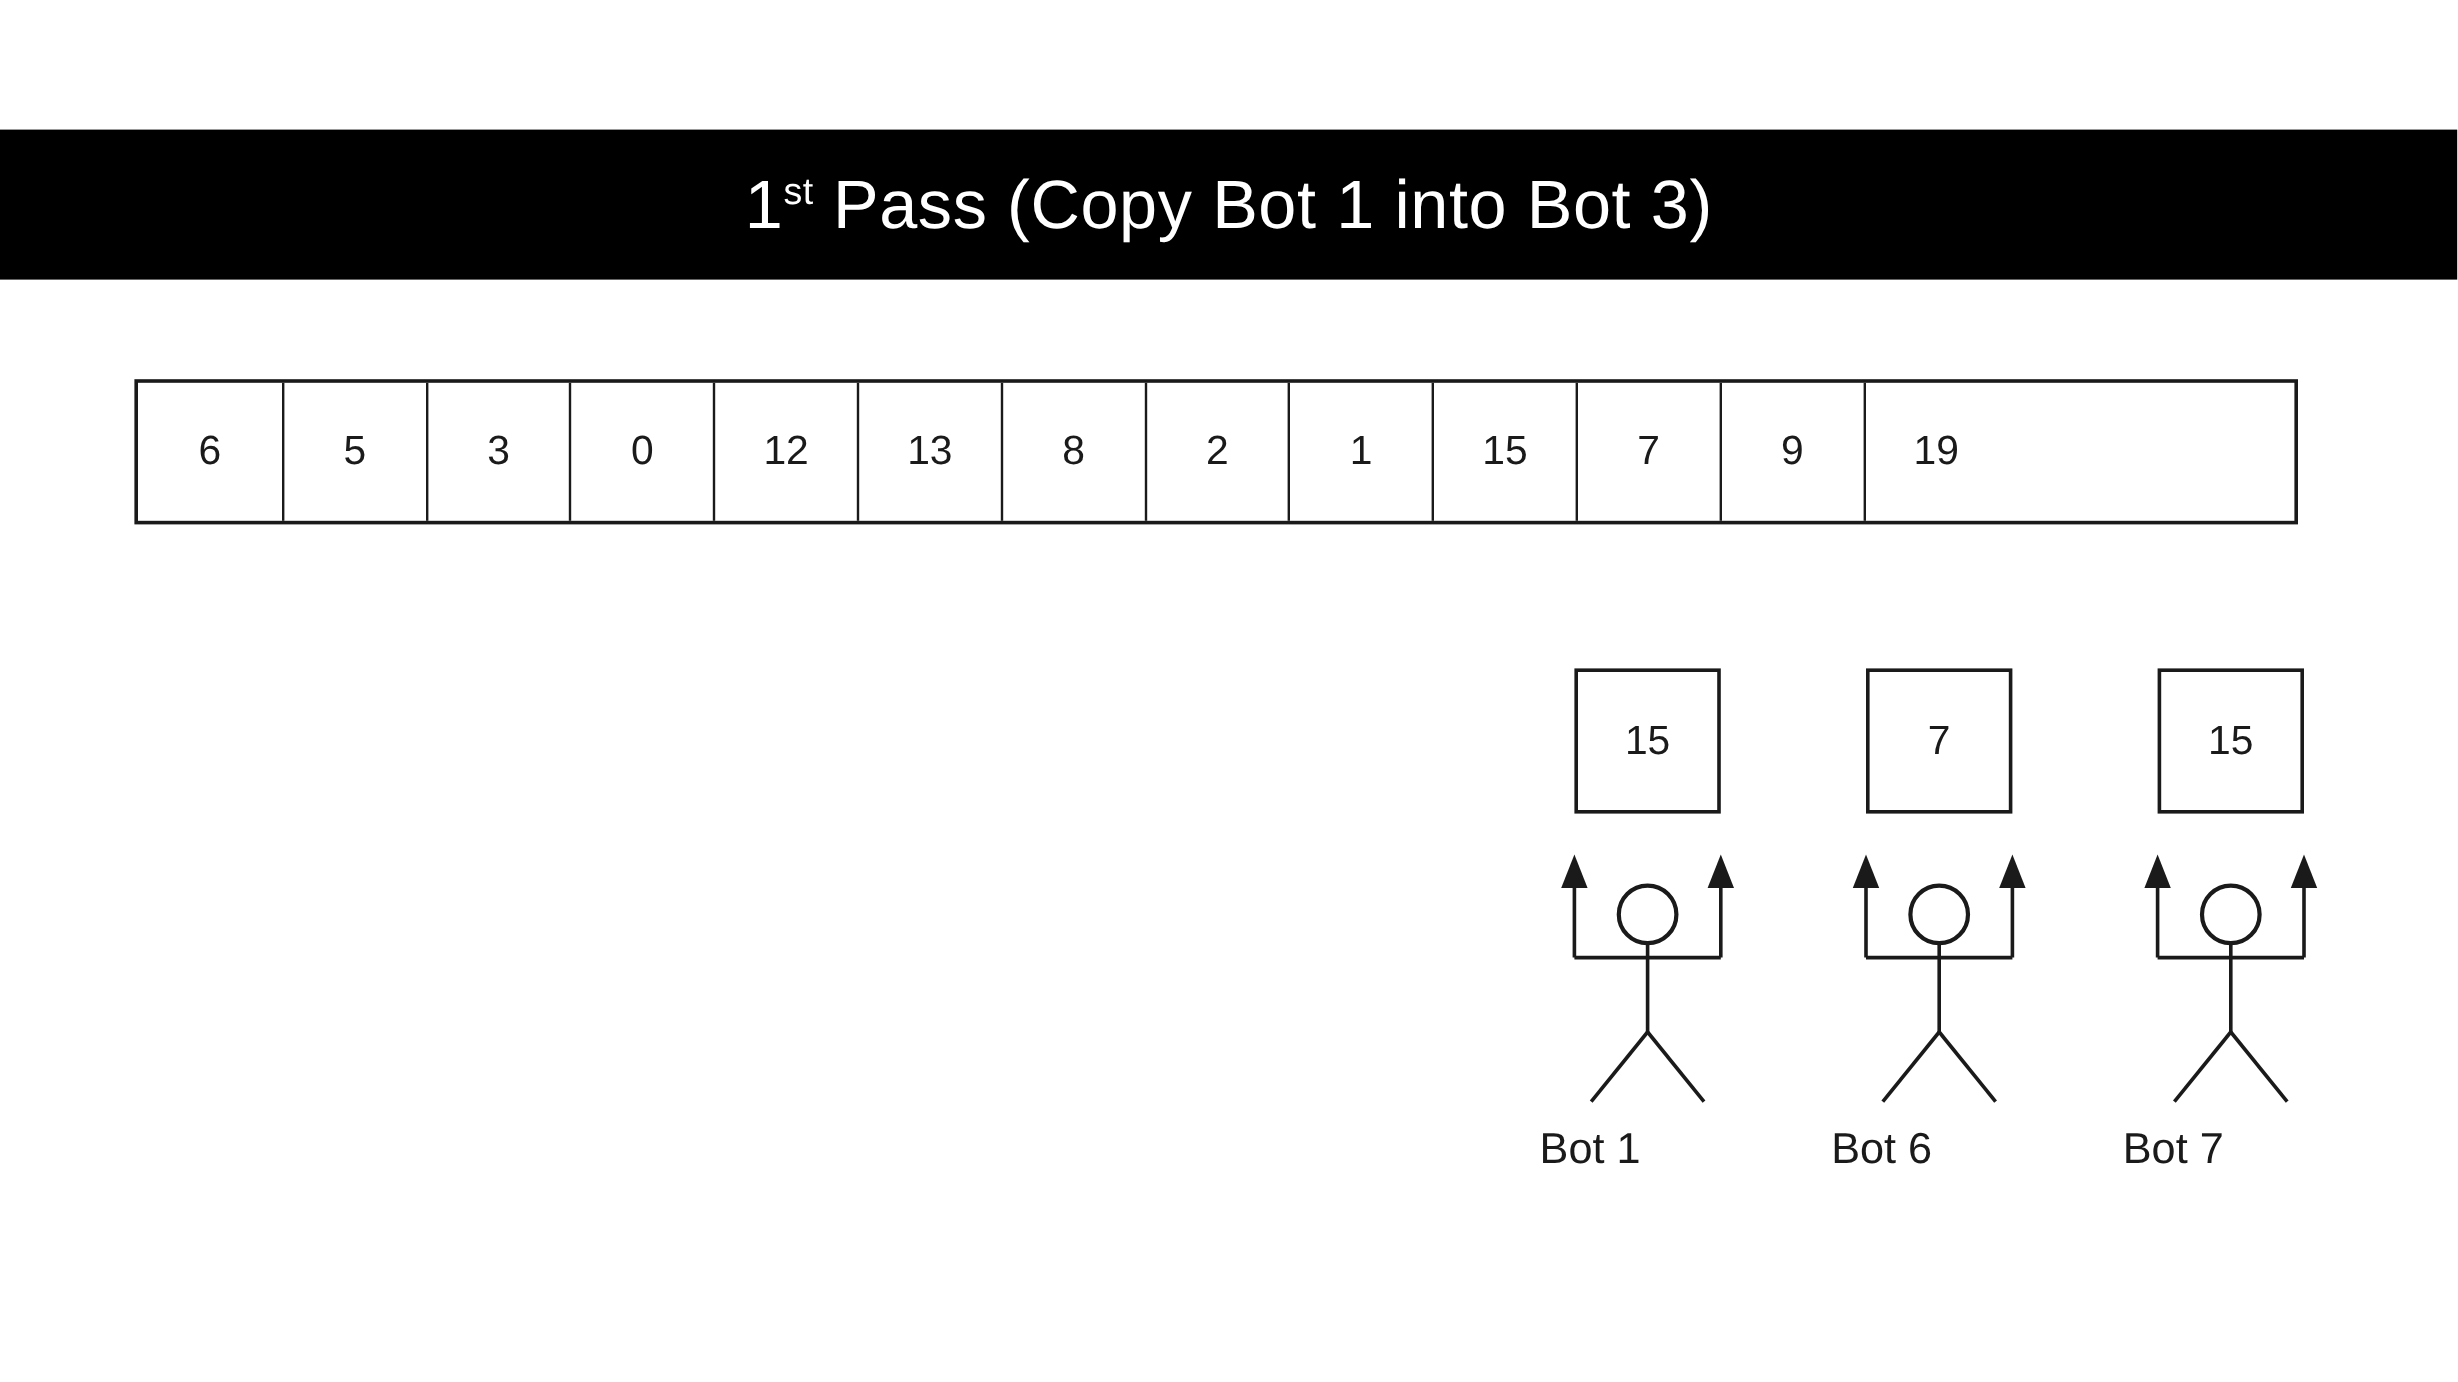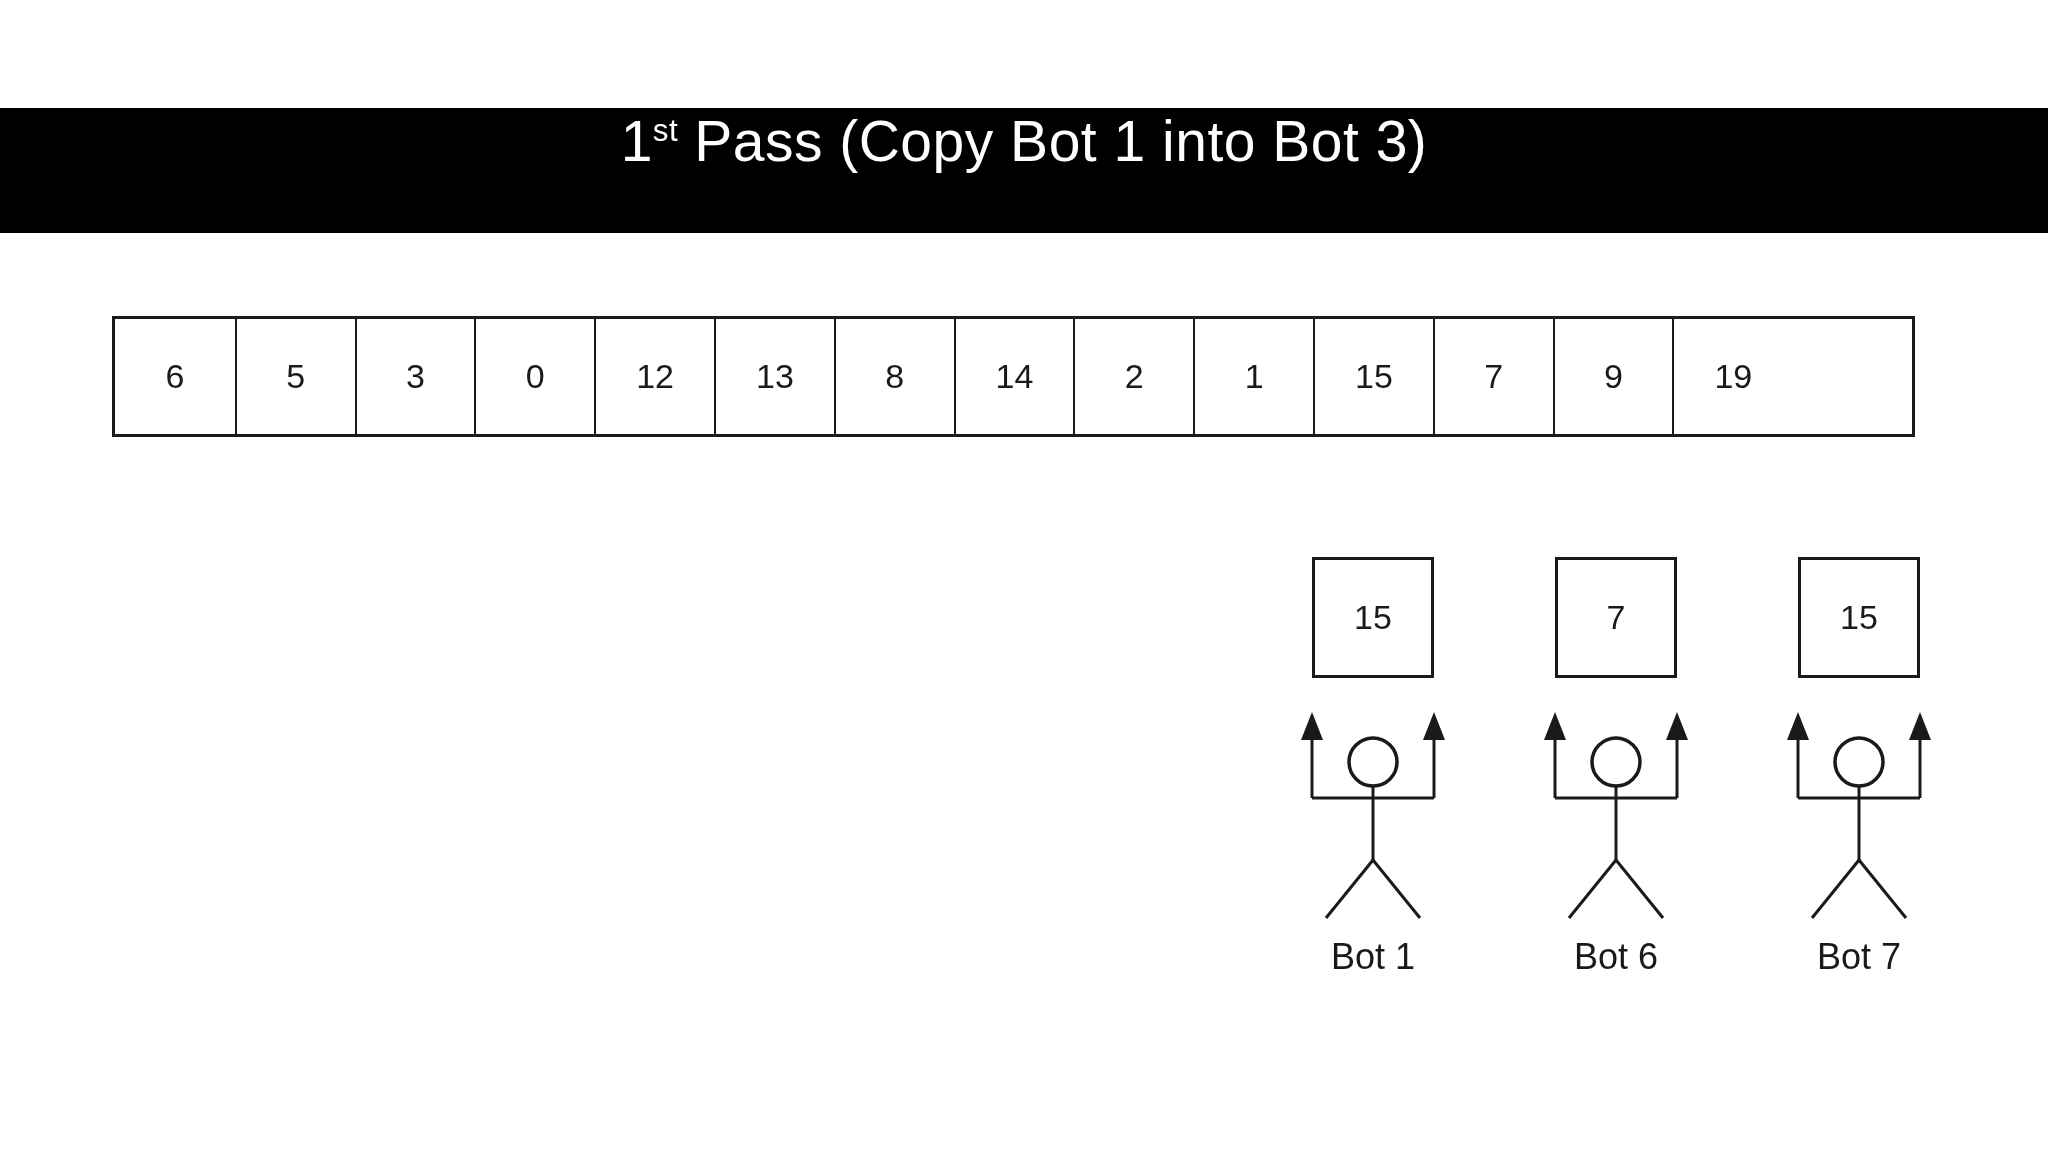--- a/index.html
+++ b/index.html
@@ -11,21 +11,21 @@
   }
   *{margin:0;padding:0;box-sizing:border-box;}
   html,body{width:2048px;height:1152px;background:var(--background);}
   body{font-family:"Liberation Sans", sans-serif;color:var(--text);}
   .page{position:relative;width:2048px;height:1152px;background:var(--background);overflow:hidden;}
 
   
   .title-bar{
     position:absolute;left:0;top:108px;width:2048px;height:125px;
     background:var(--bar-bg);
-    display:flex;align-items:flex-start;justify-content:center;
+    display:flex;align-items:center;justify-content:center;
   }
   .title-text{
     color:var(--title-text);
     font-size:57px;font-weight:400;letter-spacing:0.5px;white-space:nowrap;
   }
   .title-text sup{font-size:55%;vertical-align:super;line-height:0;}
   .title-rest{margin-left:0.28em;}
 
   
   .number-row{
@@ -46,41 +46,40 @@
     position:absolute;left:29px;top:0;width:122px;height:121px;
     border:3px solid var(--line);background:var(--background);
     display:flex;align-items:center;justify-content:center;font-size:34px;
   }
   .bot-figure{position:absolute;left:0;top:150px;width:180px;height:215px;display:block;}
   .bot-figure .stroke{stroke:var(--line);stroke-width:3;fill:none;}
   .bot-figure .head{stroke:var(--line);stroke-width:3.5;fill:var(--background);}
   .bot-figure .fill{fill:var(--line);stroke:none;}
   .bot-label{
     position:absolute;left:0;top:378px;width:180px;height:44px;line-height:44px;
-    text-align:center;font-size:36px;white-space:nowrap;
+    font-size:36px;white-space:nowrap;
   }
 </style>
 </head>
 <body>
 
 <div class="page">
 
   <div class="title-bar">
     <div class="title-text"><span>1</span><sup>st</sup><span class="title-rest">Pass (Copy Bot 1 into Bot 3)</span></div>
   </div>
 
   <div class="number-row">
     <div class="array-cell">6</div>
     <div class="array-cell">5</div>
     <div class="array-cell">3</div>
     <div class="array-cell">0</div>
     <div class="array-cell">12</div>
     <div class="array-cell">13</div>
     <div class="array-cell">8</div>
-    <div class="array-cell">14</div>
     <div class="array-cell">2</div>
     <div class="array-cell">1</div>
     <div class="array-cell">15</div>
     <div class="array-cell">7</div>
     <div class="array-cell">9</div>
     <div class="array-cell">19</div>
   </div>
 
   <div class="bot" style="left:1283px;">
     <div class="bot-box">15</div>

